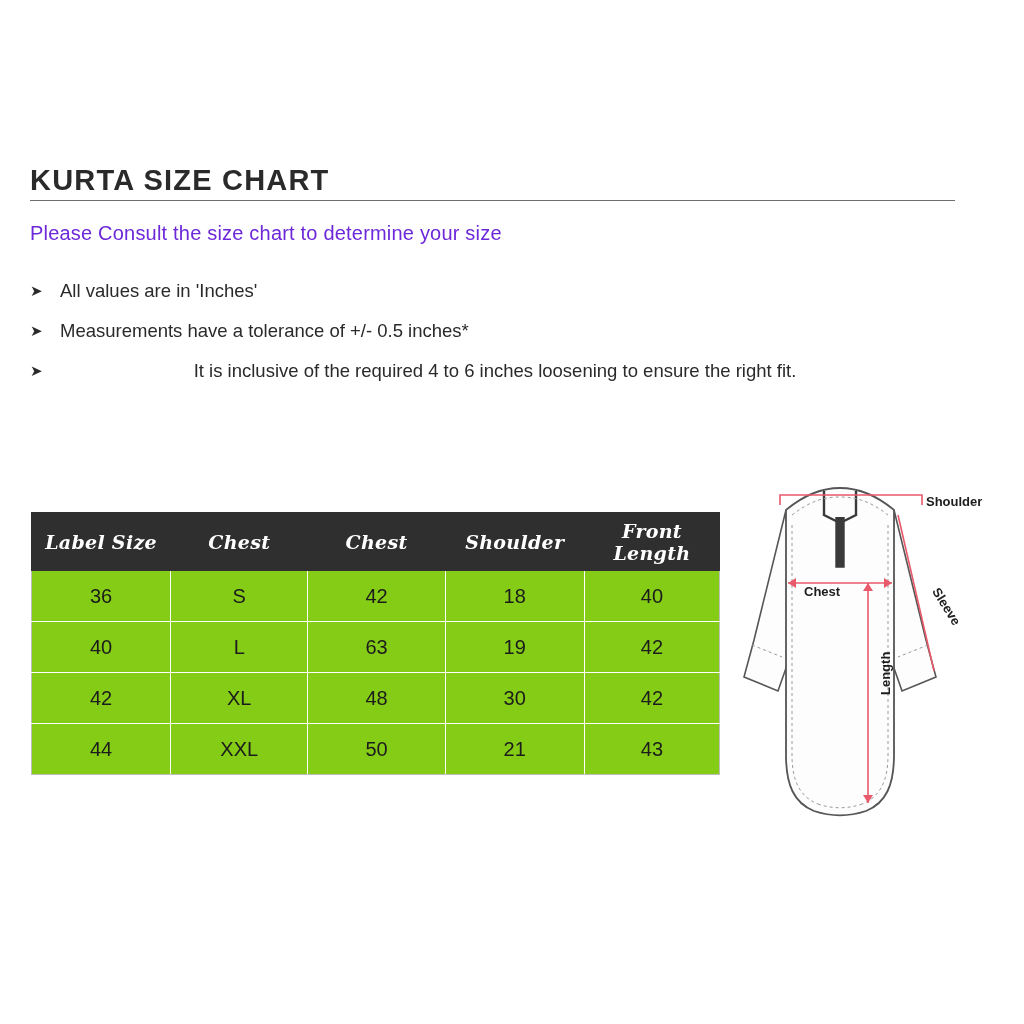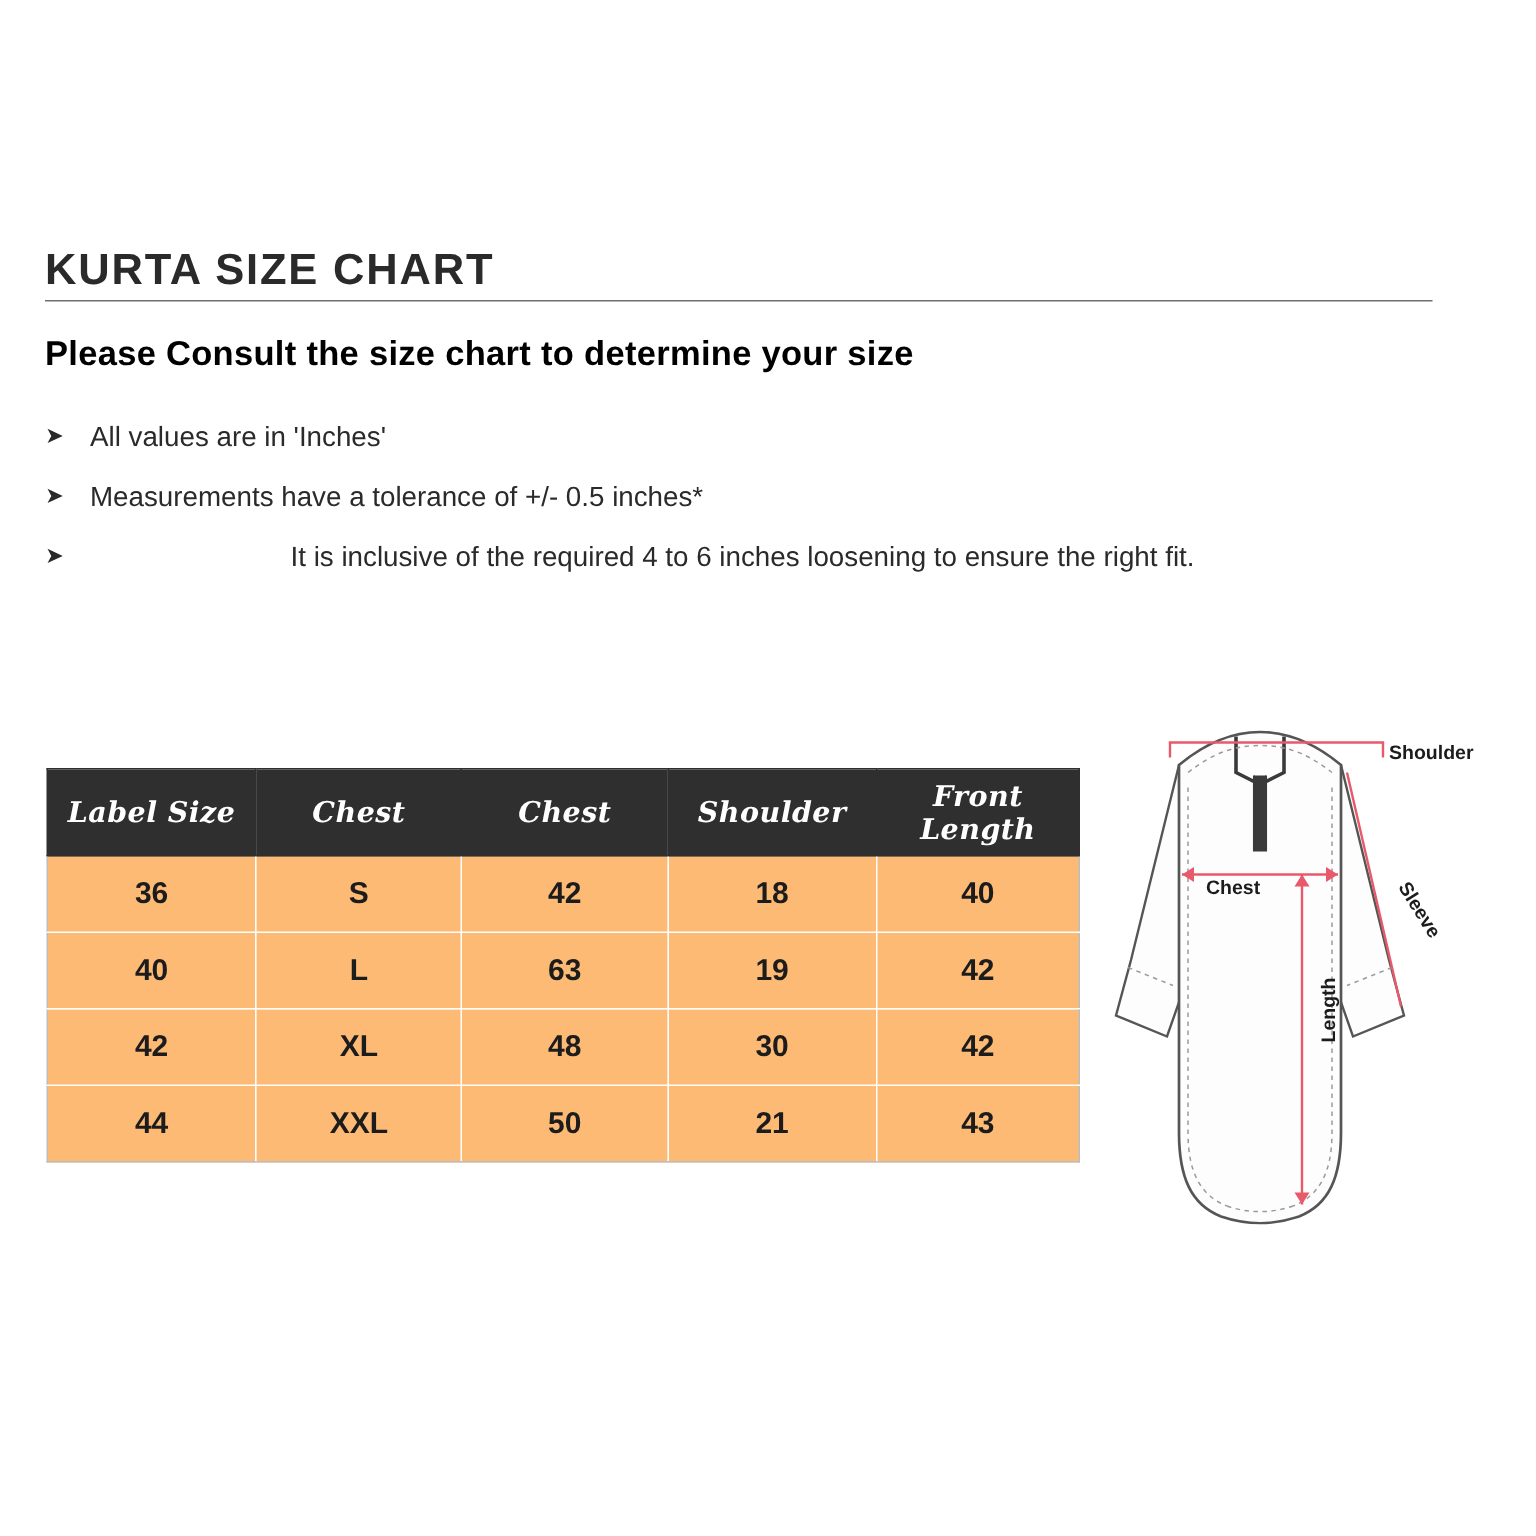--- a/index.html
+++ b/index.html
@@ -38,23 +38,23 @@
     left: 30px;
     top: 200px;
     width: 925px;
     height: 1px;
     background: #6e6e6e;
   }
   .subtitle {
     position: absolute;
     left: 30px;
     top: 222px;
-    font-size: 23px;
-    font-weight: bold;
-    color: #000000;
+    font-size: 20px;
+    font-weight: normal;
+    color: #6d28d9;
     letter-spacing: 0.2px;
   }
 
   .bullets {
     position: absolute;
     left: 30px;
     top: 278px;
     width: 900px;
   }
   .bullet {
@@ -92,27 +92,27 @@
     font-family: "DejaVu Serif", serif;
     font-style: italic;
     font-weight: bold;
     font-size: 19px;
     height: 55px;
     border: 1px solid #2f2f2f;
     text-align: center;
     letter-spacing: 0.3px;
   }
   .size-table td {
-    background: #fdba74;
+    background: #84cc16;
     color: #1c1c1c;
     font-size: 20px;
     height: 48px;
     border: 1px solid #fefefe;
     text-align: center;
-    font-weight: 700;
+    font-weight: 400;
   }
   .size-table tr td:first-child { border-left: 1px solid #bdbdbd; }
   .size-table tr td:last-child { border-right: 1px solid #bdbdbd; }
   .size-table tr:last-child td { border-bottom: 1px solid #bdbdbd; }
 
   .col-label { width: 140px; }
   .col-size { width: 138px; }
   .col-chest { width: 138px; }
   .col-shoulder { width: 138px; }
   .col-front { width: 135px; }

